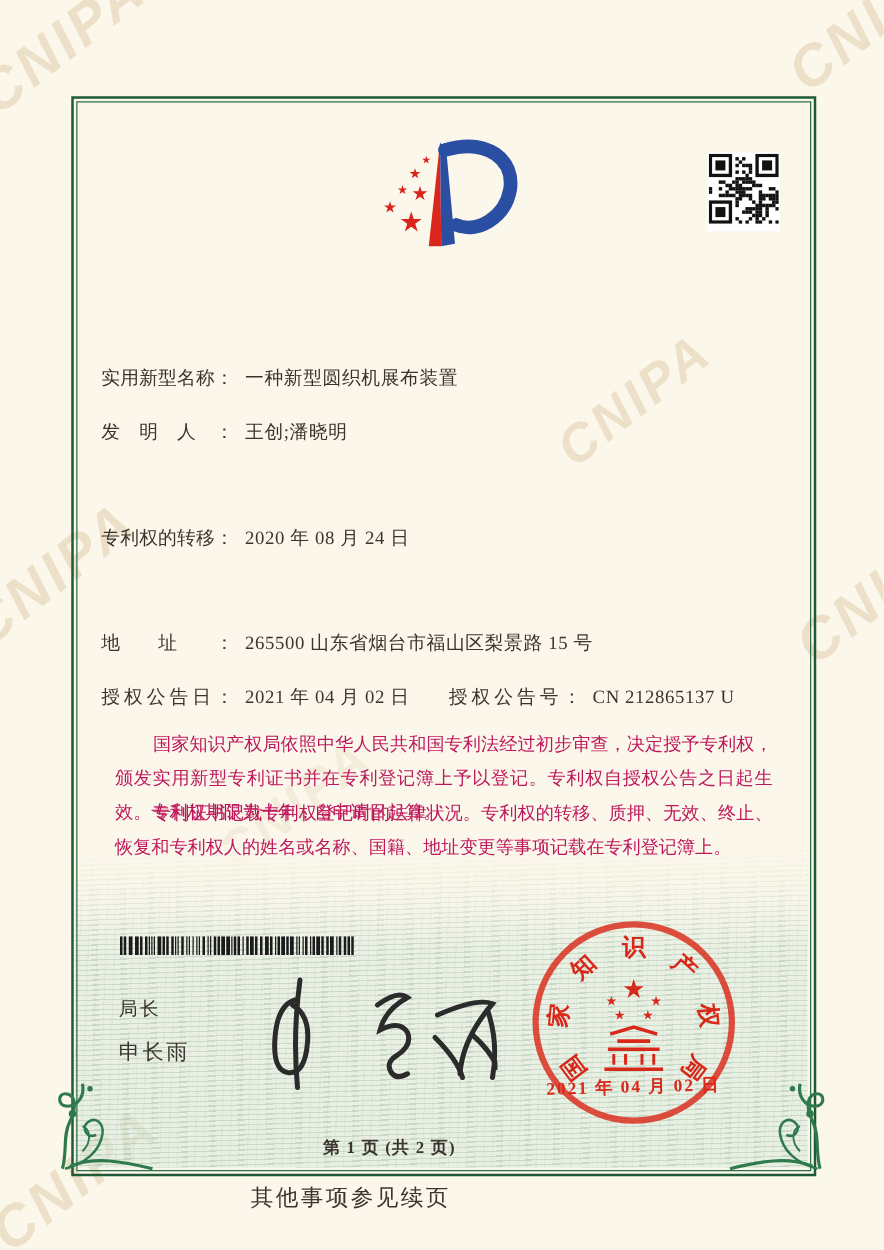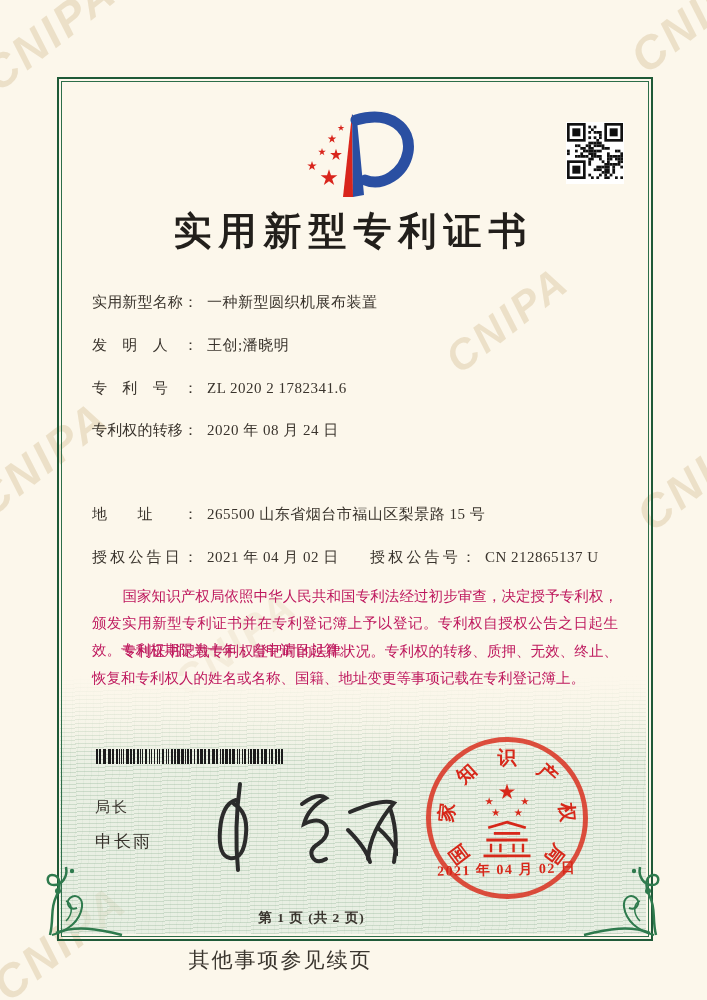--- a/index.html
+++ b/index.html
@@ -20,41 +20,41 @@
       repeating-linear-gradient(178deg, rgba(95,145,105,.22) 0 1px, rgba(255,255,255,0) 1px 4px),
       linear-gradient(rgba(226,237,227,.05), rgba(220,234,222,.55) 35%, rgba(218,233,221,.6));}
   .guilloche::before{content:"";position:absolute;left:0;top:0;right:0;height:80px;
       background:linear-gradient(#fcf7eb, rgba(252,247,235,0));}
   .cert-no{position:absolute;left:92px;top:111px;z-index:3;font-size:15px;
       letter-spacing:2px;color:#45403a;}
   .logo{position:absolute;left:288px;top:108px;z-index:3;}
   .qr{position:absolute;left:566px;top:122px;z-index:3;background:#fff;padding:1px;}
   .title{position:absolute;left:0;top:206px;width:707px;text-align:center;z-index:3;
       font-size:38px;font-weight:bold;letter-spacing:7px;color:#221f1b;}
-  .frow{position:absolute;left:92px;z-index:3;font-size:15px;white-space:nowrap;color:#3a342d;}
+  .frow{position:absolute;left:81px;z-index:3;font-size:15px;white-space:nowrap;color:#3a342d;}
   .flabel{display:inline-block;width:106px;text-align:justify;text-align-last:justify;}
   .fvalue{margin-left:9px;letter-spacing:.5px;}
   .grant2{position:absolute;left:278px;top:0;white-space:nowrap;}
   .body-p{position:absolute;left:92px;width:526px;z-index:3;font-size:14.5px;
       line-height:1.85;text-align:justify;text-indent:2.1em;color:#be185d;}
   .barcode{position:absolute;left:96px;top:749px;z-index:3;}
   .sig-title{position:absolute;left:95px;top:798px;z-index:3;font-size:15px;letter-spacing:2px;}
   .sig-name{position:absolute;left:95px;top:830px;z-index:3;font-size:17px;letter-spacing:2px;text-align:right;}
   .signature{position:absolute;left:198px;top:778px;z-index:3;}
   .seal{position:absolute;left:426px;top:737px;width:162px;height:162px;z-index:3;}
   .seal-ring{position:absolute;inset:0;border:5px solid rgba(217,38,21,.85);
       border-radius:50%;opacity:.95;}
   .seal-text span{color:#d7281a;}
   .seal-emblem{position:absolute;left:50%;top:55%;transform:translate(-50%,-50%);}
   .seal-date{position:absolute;left:437px;top:861px;z-index:4;font-size:14px;font-weight:bold;
       color:#d7281a;letter-spacing:1.5px;transform:rotate(-1.5deg);white-space:nowrap;}
   .page-num{position:absolute;left:0;top:909px;width:623px;text-align:center;z-index:3;
       font-size:13.5px;letter-spacing:1px;color:#3a352e;font-weight:bold;}
   .cont-note{position:absolute;left:0;top:946px;width:561px;text-align:center;z-index:3;
-      font-size:21px;letter-spacing:2px;color:#3a352e;}
+      font-size:18px;letter-spacing:2px;color:#3a352e;}
   .flourish{position:absolute;z-index:3;}
   .fl-left{left:46px;top:851px;}
   .fl-right{left:582px;top:851px;transform:scaleX(-1);}
 </style>
 </head>
 <body>
 
 <div class="page">
 
   <svg width="0" height="0" style="position:absolute">
@@ -209,30 +209,26 @@
         <rect x="16" y="19" width="1.03" height="1.03" fill="#111"></rect>
         <rect x="9" y="20" width="1.03" height="1.03" fill="#111"></rect>
         <rect x="11" y="20" width="1.03" height="1.03" fill="#111"></rect>
         <rect x="14" y="20" width="1.03" height="1.03" fill="#111"></rect>
         <rect x="15" y="20" width="1.03" height="1.03" fill="#111"></rect>
         <rect x="18" y="20" width="1.03" height="1.03" fill="#111"></rect>
         <rect x="20" y="20" width="1.03" height="1.03" fill="#111"></rect>
       </svg>
   </div>
 
-  <div class="title">实用新型专利证书</div>
 
   <div class="frow" style="top:293px">
     <span class="flabel">实用新型名称：</span><span class="fvalue">一种新型圆织机展布装置</span>
   </div>
   <div class="frow" style="top:336px">
     <span class="flabel">发明人：</span><span class="fvalue">王创;潘晓明</span>
-  </div>
-  <div class="frow" style="top:379px">
-    <span class="flabel">专利号：</span><span class="fvalue">ZL 2020 2 1782341.6</span>
   </div>
   <div class="frow" style="top:421px">
     <span class="flabel">专利权的转移：</span><span class="fvalue">2020 年 08 月 24 日</span>
   </div>
   <div class="frow" style="top:505px">
     <span class="flabel">地址：</span><span class="fvalue">265500 山东省烟台市福山区梨景路 15 号</span>
   </div>
   <div class="frow" style="top:548px">
     <span class="flabel">授权公告日：</span><span class="fvalue">2021 年 04 月 02 日</span>
     <span class="grant2">

